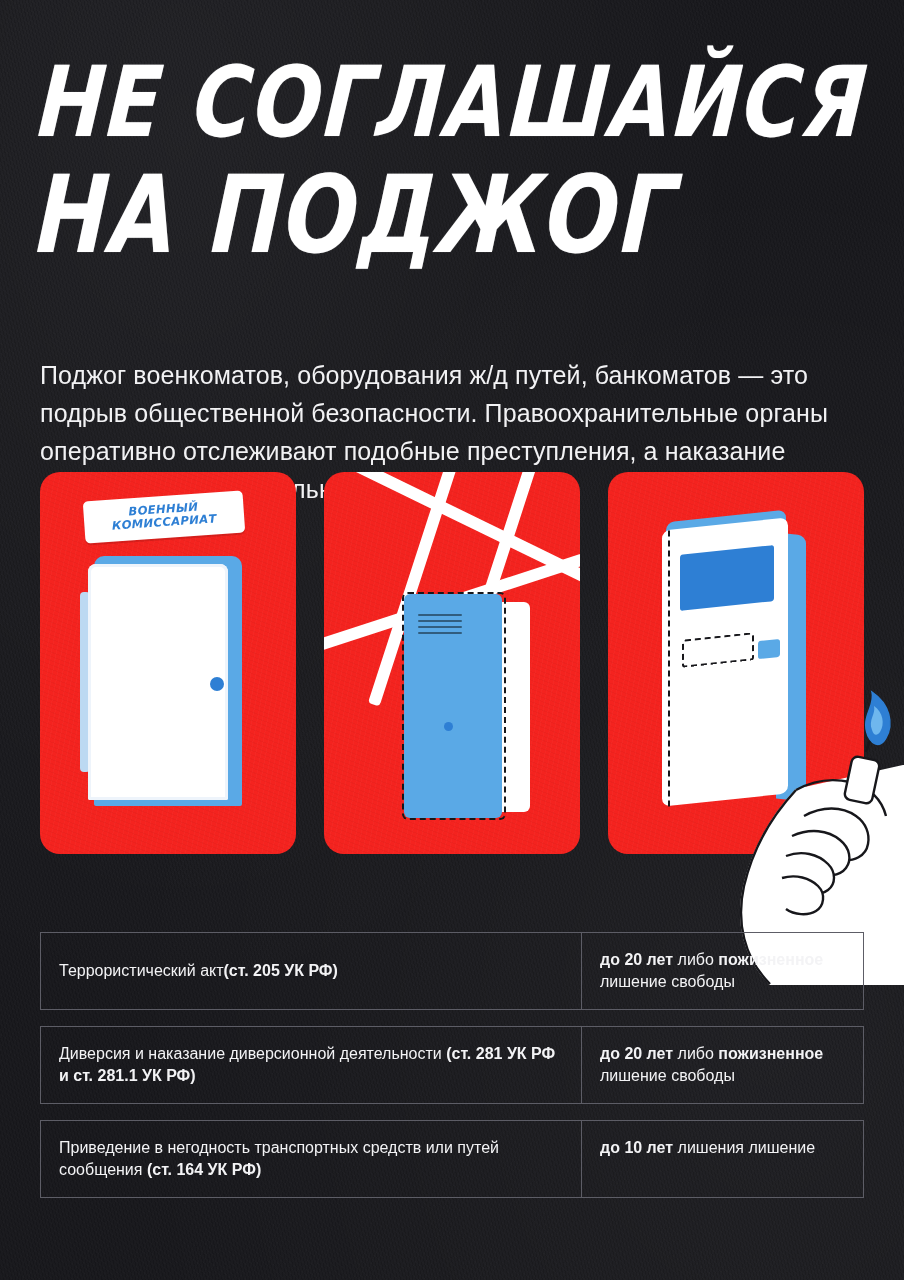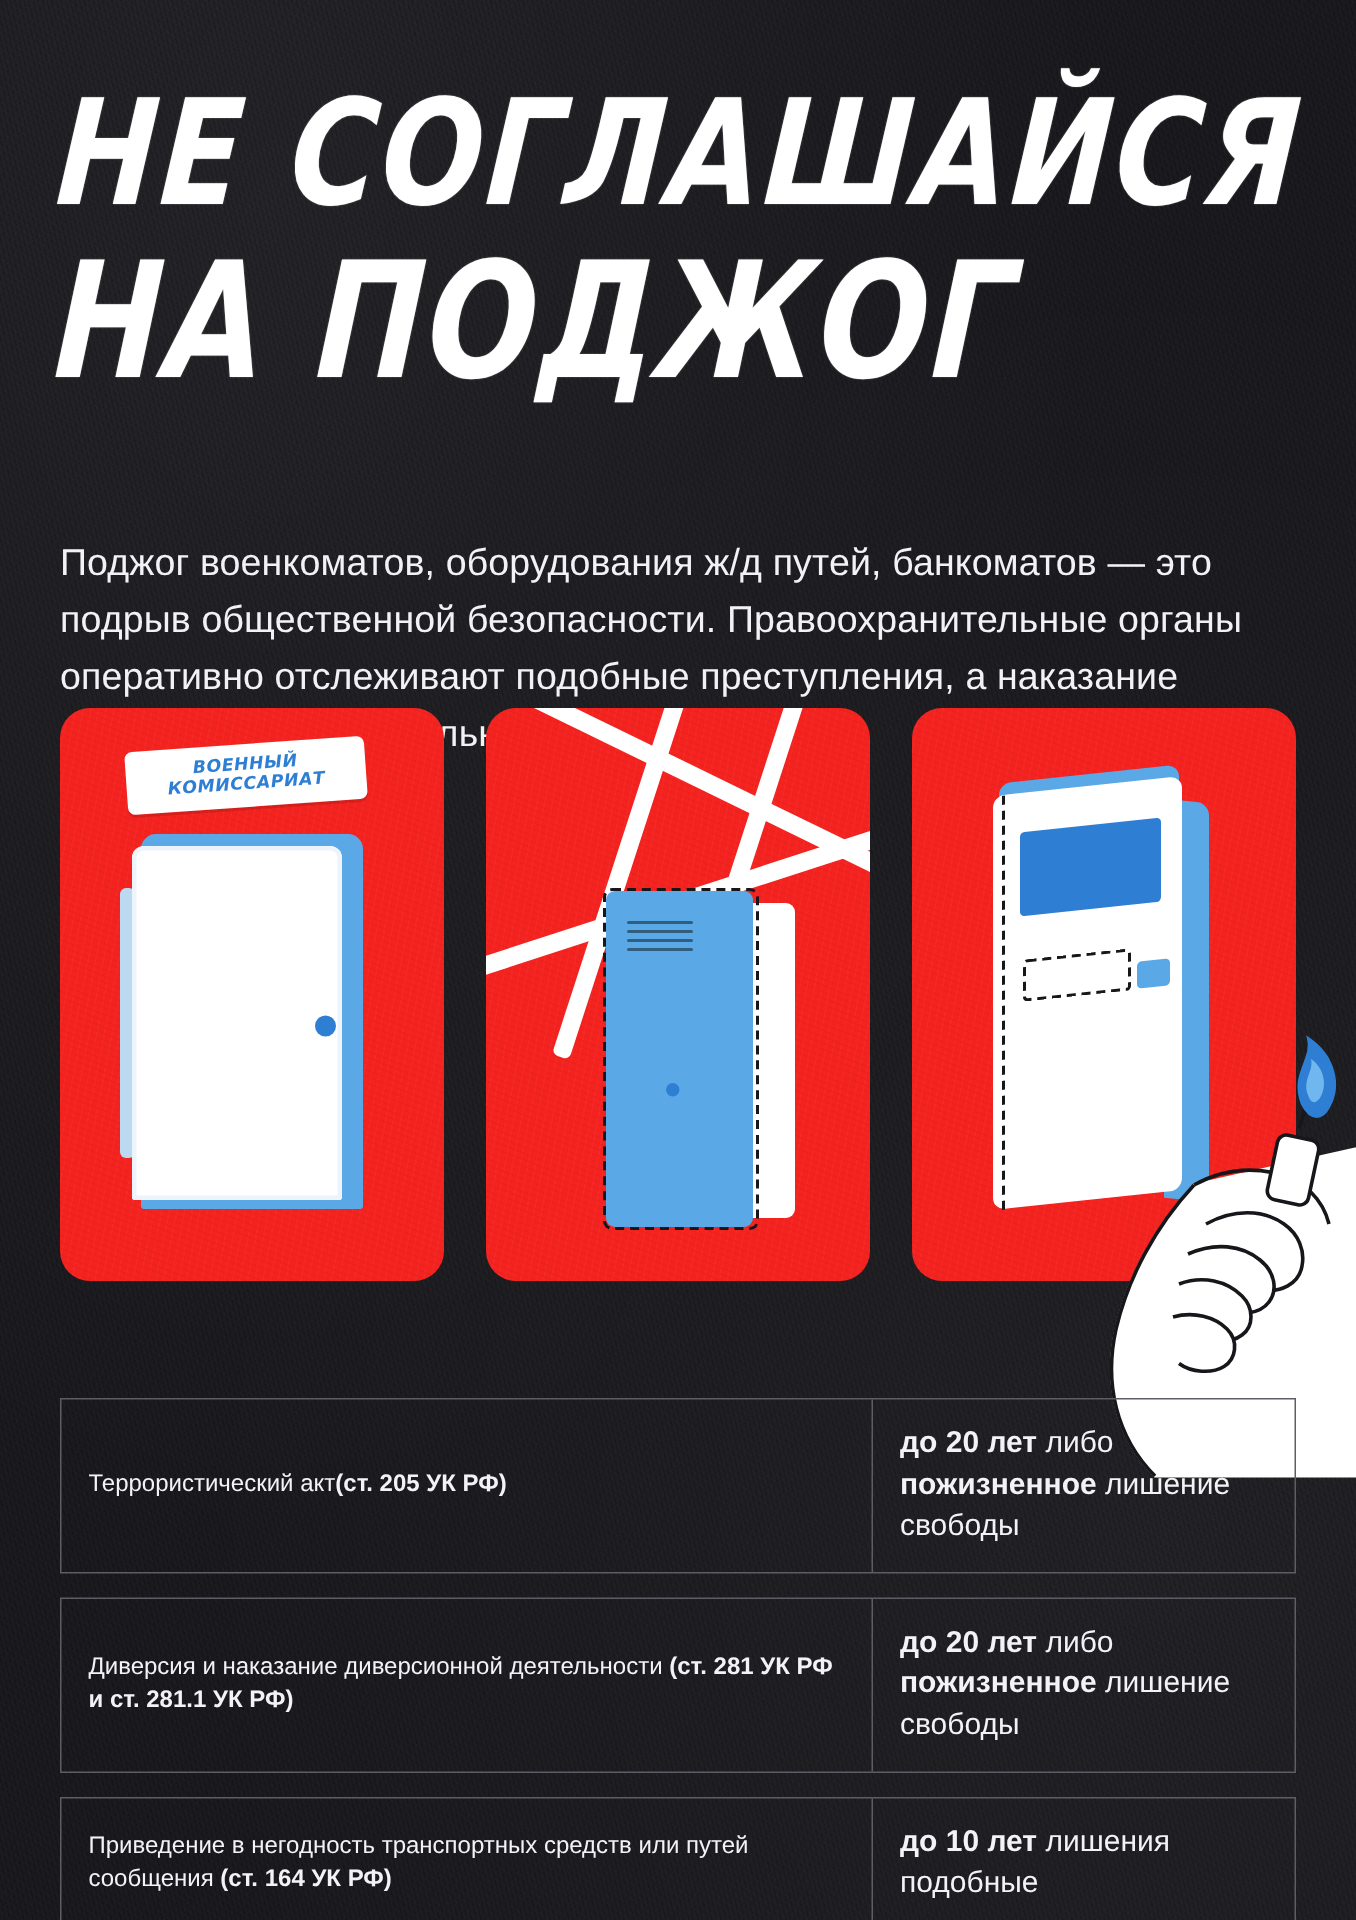--- a/index.html
+++ b/index.html
@@ -342,25 +342,25 @@
     font-size: 16px;
     line-height: 1.38;
     color: #f3f3f5;
     border-right: 1px solid #5d5d66;
     display: flex;
     align-items: center;
   }
   .cell-right {
     flex: 1;
     padding: 16px 18px;
-    font-size: 20px;
+    font-size: 16px;
     line-height: 1.38;
     color: #f3f3f5;
     display: flex;
-    align-items: flex-end;
+    align-items: flex-start;
   }
   .cell-left span, .cell-right span { display: inline; }
   b { font-weight: bold; }
 </style>
 </head>
 <body>
 
 <div class="poster">
   <div class="grain"></div>
 
@@ -451,18 +451,18 @@
       <div class="cell-right">
         <span><b>до 20 лет</b><span> либо </span><b>пожизненное</b><span> лишение свободы</span></span>
       </div>
     </div>
 
     <div class="row">
       <div class="cell-left">
         <span><span>Приведение в негодность транспортных средств или путей сообщения </span><b>(ст. 164 УК РФ)</b></span>
       </div>
       <div class="cell-right">
-        <span><b>до 10 лет</b><span> лишения подобные</span><b></b><span></span></span>
+        <span><b>до 10 лет</b><span> лишения лишение</span><b></b><span></span></span>
       </div>
     </div>
 
   </div>
 </div>
 
 </body></html>

